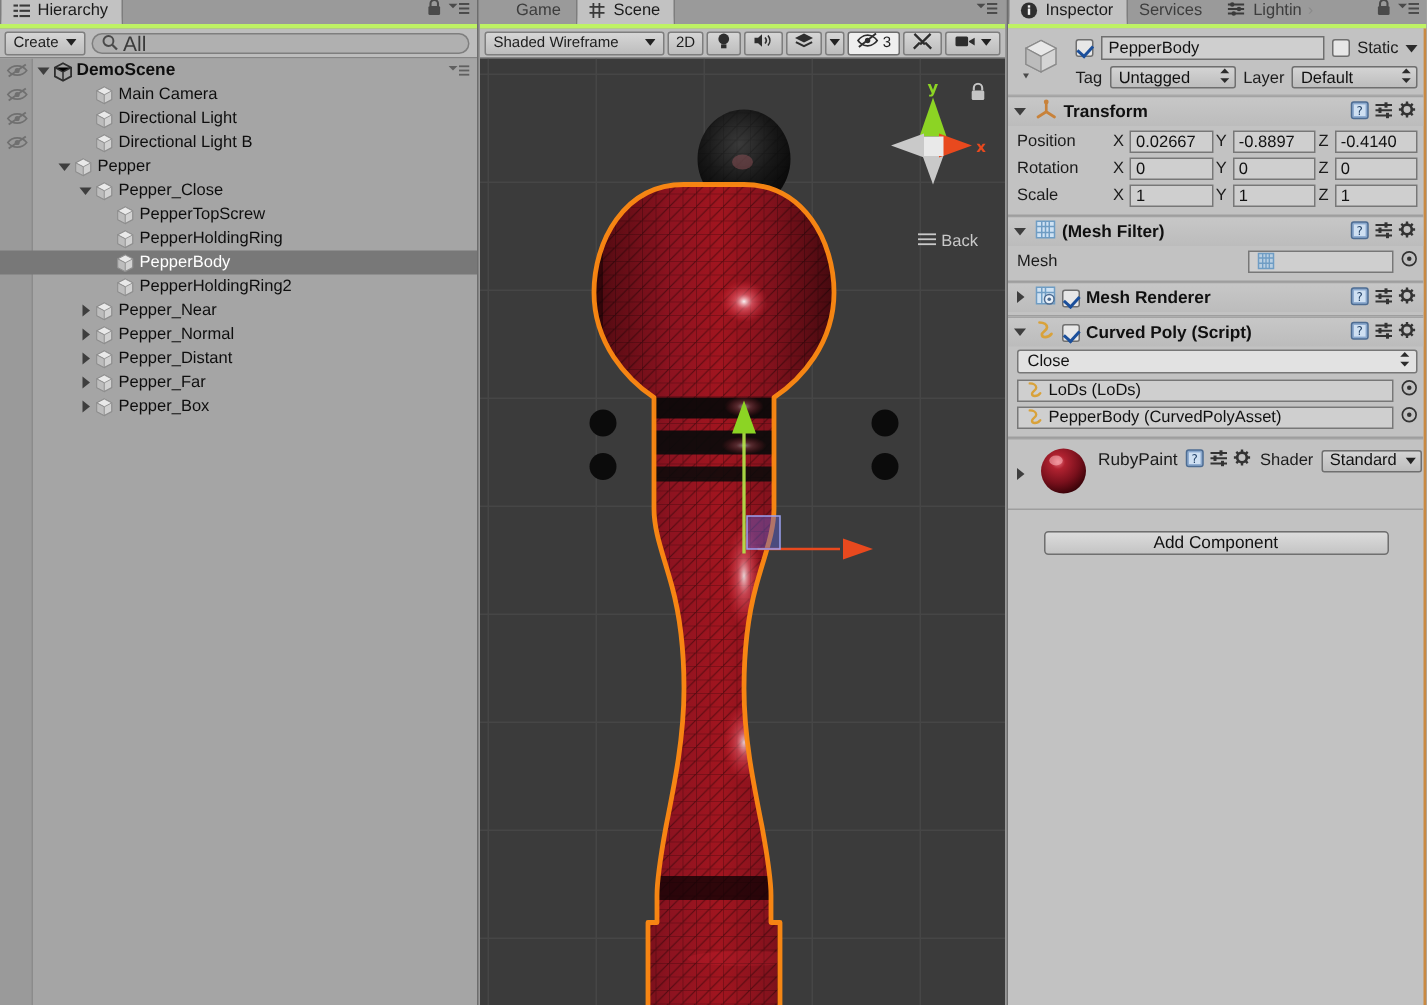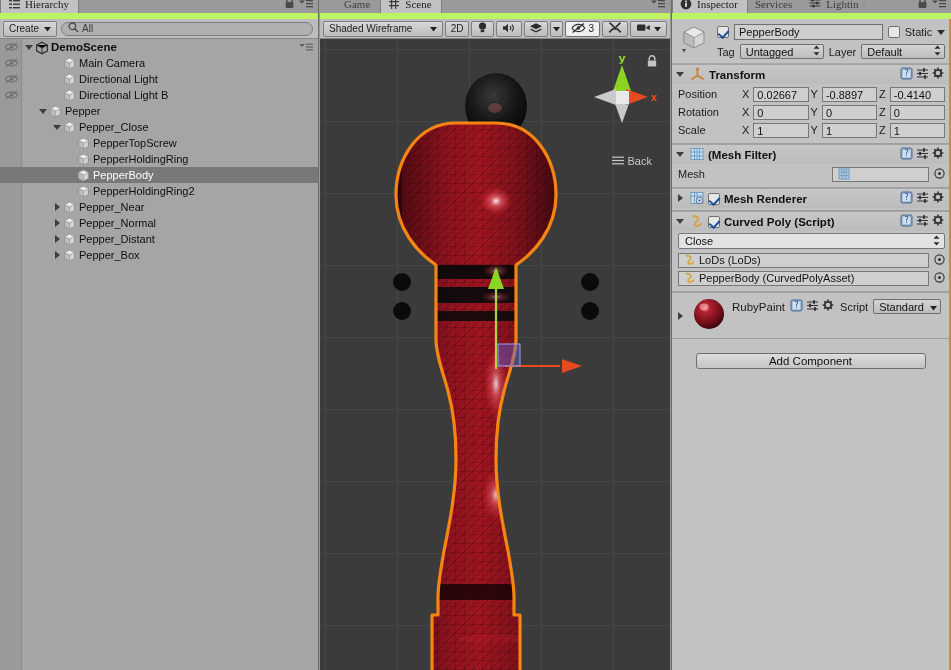--- a/index.html
+++ b/index.html
@@ -9,22 +9,22 @@
     font-size:11px;
     color:#111;
     background:#999999;
     -webkit-font-smoothing:antialiased;
   }
   .app{ position:relative; width:951px; height:670px; }
 
   
   .tabbar{
     height:19px; background:#9a9a9a;
-    border-bottom:6px solid #bef264;
-    display:flex; align-items:flex-end; position:relative;font-family:Liberation Serif, serif;
+    border-bottom:3px solid #bef264;
+    display:flex; align-items:flex-end; position:relative;
   }
   .tab{
     height:19px; padding:0 9px 0 7px; display:flex; align-items:center; gap:4px;
     font-size:11px; color:#2b2b2b; background:transparent;
     border-right:1px solid transparent;
   }
   .tab.active{
     background:#c2c2c2;
     border-left:1px solid #7d7d7d; border-right:1px solid #7d7d7d;
     border-top:1px solid #b5b5b5;
@@ -44,21 +44,21 @@
     height:16px; background:linear-gradient(#d6d6d6,#bdbdbd);
     border:1px solid #7e7e7e; border-radius:2px;
     display:flex; align-items:center; justify-content:center;
     padding:0 5px; font-size:10px; color:#1c1c1c; margin:0 1px;
   }
   .tbtn.pressed{ background:#efefef; border-color:#6d6d6d; }
   .searchfield{
     flex:1; height:14px; background:#b0b0b0;
     border:1px solid #7e7e7e; border-radius:7px;
     display:flex; align-items:center; padding:0 6px; gap:3px;
-    color:#3a3a3a; font-size:10px; margin:0 3px;
+    color:#3a3a3a; font-size:14px; margin:0 3px;
   }
 
   
   #hierarchy{
     position:absolute; left:0; top:0; width:319px; height:670px;
     background:#a0a0a0; border-right:1px solid #6d6d6d;
     display:flex; flex-direction:column;
   }
   #hierarchy .tree{ flex:1; background:#a5a5a5; position:relative; overflow:hidden; }
   .gutter{
@@ -407,20 +407,30 @@
           </div>
           <div class="row">
             <span style="display:inline-block;width:52px;flex:0 0 auto"></span>
             <span class="tw right"></span>
             <span class="cube"><svg width="13" height="13" viewBox="0 0 13 13">
                 <path d="M6.5 1l5 2.6v5.8L6.5 12 1.5 9.4V3.6z" fill="#d2d2d2" stroke="#8d8d8d" stroke-width=".8"></path>
                 <path d="M6.5 1l5 2.6L6.5 6.2 1.5 3.6z" fill="#e9e9e9" stroke="#8d8d8d" stroke-width=".6"></path>
                 <path d="M6.5 6.2V12L1.5 9.4V3.6z" fill="#bdbdbd" stroke="#8d8d8d" stroke-width=".6"></path>
               </svg></span>
             <span class="rowlabel">Pepper_Distant</span>
+          </div>
+          <div class="row">
+            <span style="display:inline-block;width:52px;flex:0 0 auto"></span>
+            <span class="tw right"></span>
+            <span class="cube"><svg width="13" height="13" viewBox="0 0 13 13">
+                <path d="M6.5 1l5 2.6v5.8L6.5 12 1.5 9.4V3.6z" fill="#d2d2d2" stroke="#8d8d8d" stroke-width=".8"></path>
+                <path d="M6.5 1l5 2.6L6.5 6.2 1.5 3.6z" fill="#e9e9e9" stroke="#8d8d8d" stroke-width=".6"></path>
+                <path d="M6.5 6.2V12L1.5 9.4V3.6z" fill="#bdbdbd" stroke="#8d8d8d" stroke-width=".6"></path>
+              </svg></span>
+            <span class="rowlabel">Pepper_Far</span>
           </div>
           <div class="row">
             <span style="display:inline-block;width:52px;flex:0 0 auto"></span>
             <span class="tw right"></span>
             <span class="cube"><svg width="13" height="13" viewBox="0 0 13 13">
                 <path d="M6.5 1l5 2.6v5.8L6.5 12 1.5 9.4V3.6z" fill="#d2d2d2" stroke="#8d8d8d" stroke-width=".8"></path>
                 <path d="M6.5 1l5 2.6L6.5 6.2 1.5 3.6z" fill="#e9e9e9" stroke="#8d8d8d" stroke-width=".6"></path>
                 <path d="M6.5 6.2V12L1.5 9.4V3.6z" fill="#bdbdbd" stroke="#8d8d8d" stroke-width=".6"></path>
               </svg></span>
             <span class="rowlabel">Pepper_Box</span>
@@ -1045,21 +1055,21 @@
                   </svg></span>
               <span><svg width="13" height="13" viewBox="0 0 13 13">
                     <circle cx="6" cy="6" r="3.2" fill="none" stroke="#333" stroke-width="1.8"></circle>
                     <g stroke="#333" stroke-width="1.6">
                       <path d="M6 0.6v2M6 9.4v2M0.6 6h2M9.4 6h2M2.2 2.2l1.4 1.4M8.4 8.4l1.4 1.4M9.8 2.2L8.4 3.6M3.6 8.4L2.2 9.8"></path>
                     </g>
                   </svg></span>
             </span>
           </div>
           <div class="hrow">
-            <span class="lbl">Script</span>
+            <span class="lbl">Shader</span>
             <span class="popup" style="flex:1">
               <span>Standard</span>
               <span class="updown">
                 <svg width="7" height="5" viewBox="0 0 7 5">
                     <path d="M0 0h7L3.5 4.5z" fill="#222"></path>
                   </svg>
               </span>
             </span>
           </div>
         </div>

